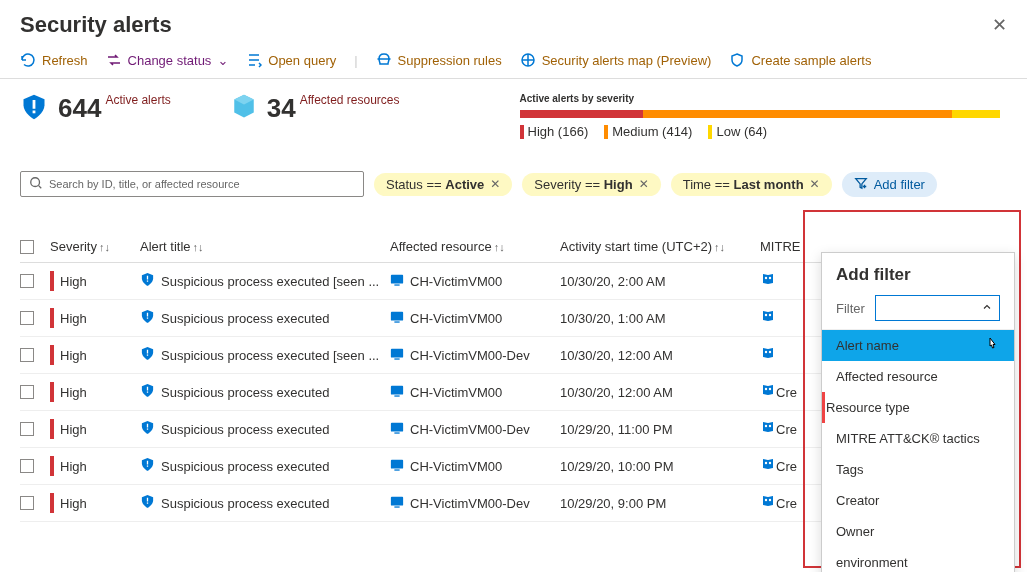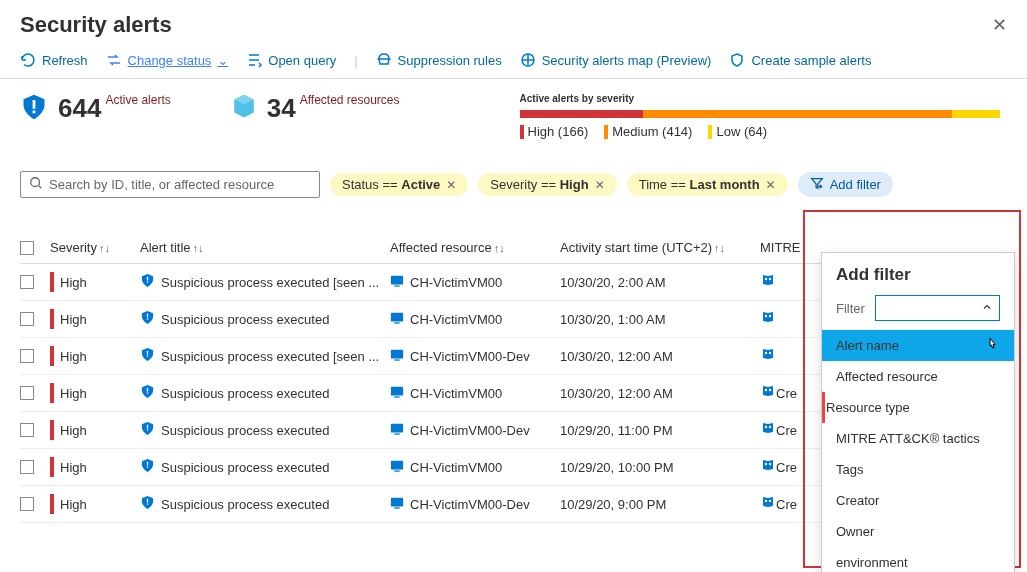--- a/index.html
+++ b/index.html
@@ -3,22 +3,22 @@
 <meta charset="utf-8">
 <style>
   * { box-sizing: border-box; margin: 0; padding: 0; font-family: "Segoe UI", -apple-system, sans-serif; }
   body { width: 1027px; height: 572px; background: #fff; color: #323130; font-size: 13px; overflow: hidden; }
   
   .header { display: flex; justify-content: space-between; align-items: center; padding: 12px 20px 8px 20px; }
   .header h1 { font-size: 22px; font-weight: 700; }
   .close-x { font-size: 18px; color: #666; cursor: pointer; }
   
   .toolbar { display: flex; align-items: center; gap: 18px; padding: 6px 20px 10px 20px; border-bottom: 1px solid #ddd; }
-  .toolbar-item { display: inline-flex; align-items: center; gap: 6px; color: #0369a1; font-size: 13px; cursor: pointer; }
-  .toolbar-item.disabled { color: #3b82f6; text-decoration: underline; }
+  .toolbar-item { display: inline-flex; align-items: center; gap: 6px; color: #a16207; font-size: 13px; cursor: pointer; }
+  .toolbar-item.disabled { color: #701a75; }
   .toolbar-sep { color: #ccc; }
   .icon { display: inline-flex; width: 16px; height: 16px; align-items: center; justify-content: center; }
   .icon svg { width: 16px; height: 16px; }
   .blue { color: #0078d4; }
   
   .stats { display: flex; align-items: flex-start; padding: 14px 20px; gap: 60px; }
   .stat { display: flex; align-items: flex-start; gap: 10px; }
   .stat-big { font-size: 26px; font-weight: 600; color: #323130; }
   .stat-label { font-size: 12px; color: #7f1d1d; margin-top: 0; }
   .stat-col { display: flex; flex-direction: row; gap: 4px; }
@@ -29,21 +29,21 @@
   .severity-title { font-size: 10px; font-weight: 600; margin-bottom: 6px; }
   .severity-bar { display: flex; height: 8px; width: 100%; max-width: 480px; margin-bottom: 6px; }
   .sev-high-bar { background: #d13438; }
   .sev-med-bar { background: #ff8c00; }
   .sev-low-bar { background: #ffd700; }
   .severity-legend { display: flex; gap: 16px; font-size: 13px; }
   .leg-item { display: inline-flex; align-items: center; gap: 4px; }
   .leg-box { width: 4px; height: 14px; display: inline-block; }
   
   .filterbar { display: flex; align-items: center; gap: 10px; padding: 18px 20px 4px 20px; position: relative; }
-  .search { border: 1px solid #8a8886; border-radius: 2px; padding: 4px 8px; display: flex; align-items: center; gap: 6px; width: 300px; font-size: 13px; color: #666; }
+  .search { border: 1px solid #8a8886; border-radius: 2px; padding: 4px 8px; display: flex; align-items: center; gap: 6px; width: 344px; font-size: 11px; color: #666; }
   .pill { background: #fef9c3; border-radius: 14px; padding: 4px 12px; font-size: 13px; display: inline-flex; align-items: center; gap: 6px; }
   .pill .x { color: #666; font-size: 12px; }
   .pill-add { background: #deecf9; color: #005a9e; }
   
   .highlight-box { position: absolute; border: 2px solid #d13438; right: 6px; top: 210px; width: 218px; height: 358px; pointer-events: none; z-index: 5; }
   
   .table-wrap { padding: 0 20px; margin-top: 30px; }
   .thead { display: flex; align-items: center; border-bottom: 1px solid #ddd; padding: 8px 0; font-size: 13px; color: #323130; font-weight: 400; }
   .col-chk { width: 30px; }
   .col-sev { width: 90px; }

